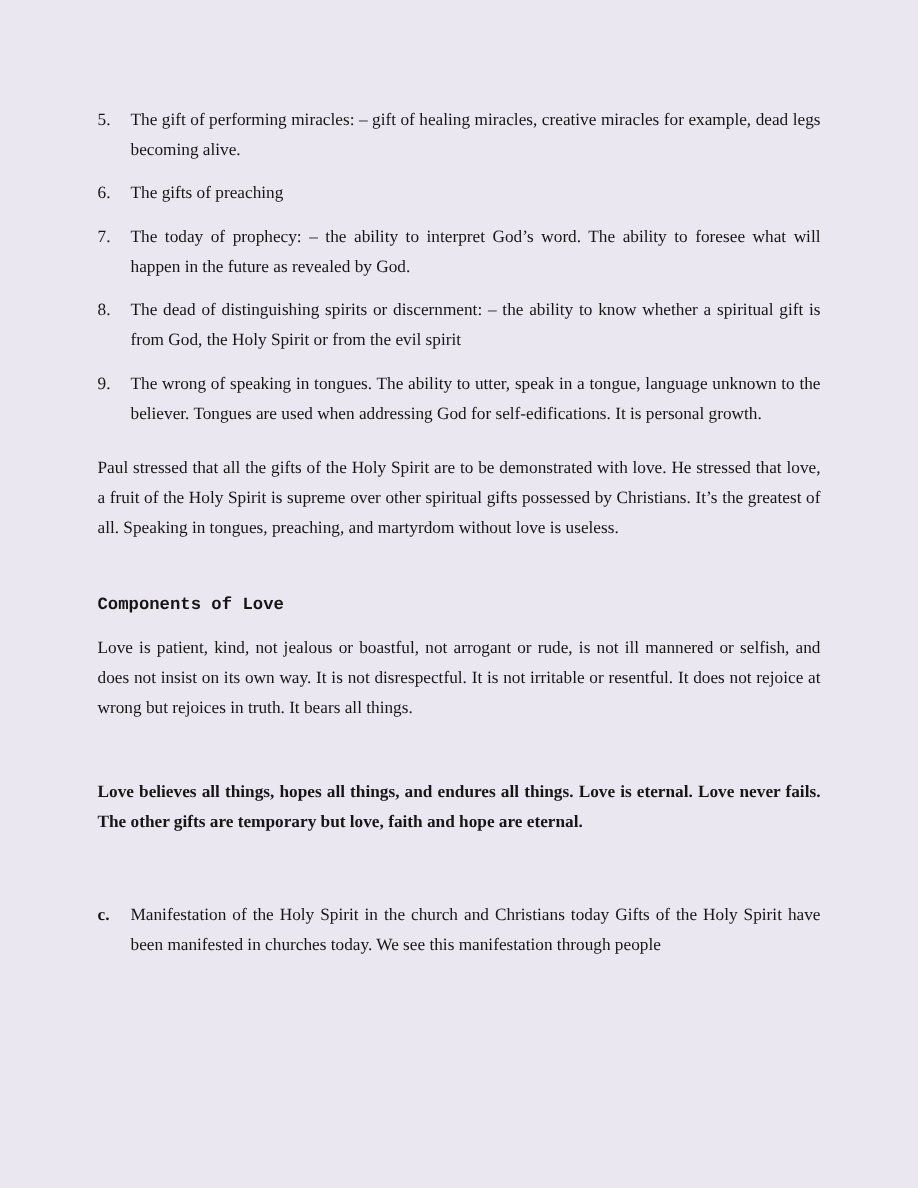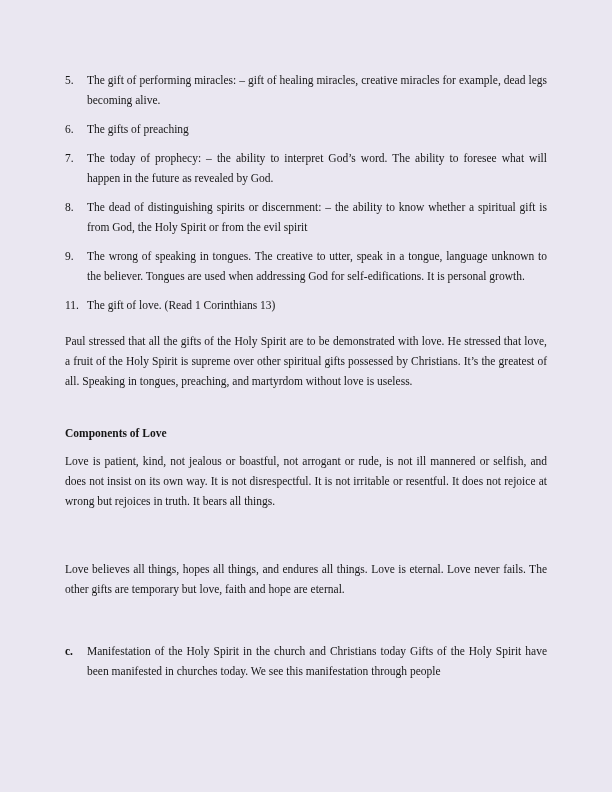--- a/index.html
+++ b/index.html
@@ -34,22 +34,22 @@
     text-align: justify;
   }
   .b {
     font-weight: normal;
   }
   .para {
     margin: 0;
     text-align: justify;
   }
   .para-summary   { margin-top: 16px; }
-  .heading        { margin-top: 32px; margin-bottom: 8px; font-weight: bold; }
-  .para-endures   { margin-top: 48px; }
+  .heading        { margin-top: 32px; margin-bottom: 8px; font-weight: bold; font-family: Liberation Mono, monospace; }
+  .para-endures   { margin-top: 36px; font-weight: bold; }
   .c-item         { margin-top: 42px; }
   .c-item .num    { font-weight: bold; flex: 0 0 22px; }
 </style>
 </head>
 <body>
 
 <div class="page">
 
   <div class="gift-list">
 
@@ -68,28 +68,24 @@
       <div class="item-text"><span class="b">The today of prophecy:</span><span> – the ability to interpret God’s word. The ability to foresee what will happen in the future as revealed by God.</span></div>
     </div>
 
     <div class="list-item">
       <span class="num">8.</span>
       <div class="item-text"><span class="b">The dead of distinguishing spirits or discernment:</span><span> – the ability to know whether a spiritual gift is from God, the Holy Spirit or from the evil spirit</span></div>
     </div>
 
     <div class="list-item">
       <span class="num">9.</span>
-      <div class="item-text"><span class="b">The wrong of speaking in tongues.</span><span> The creative to utter, speak in a tongue, language unknown to the believer. Tongues are used when addressing God for self-edifications. It is personal growth.</span></div>
+      <div class="item-text"><span class="b">The wrong of speaking in tongues.</span><span> The ability to utter, speak in a tongue, language unknown to the believer. Tongues are used when addressing God for self-edifications. It is personal growth.</span></div>
     </div>
 
 
-    <div class="list-item">
-      <span class="num">11.</span>
-      <div class="item-text"><span class="b"></span><span>The gift of love. (Read 1 Corinthians 13)</span></div>
-    </div>
 
   </div>
 
   <p class="para para-summary">Paul stressed that all the gifts of the Holy Spirit are to be demonstrated with love. He stressed that love, a fruit of the Holy Spirit is supreme over other spiritual gifts possessed by Christians. It’s the greatest of all. Speaking in tongues, preaching, and martyrdom without love is useless.</p>
 
   <p class="para heading">Components of Love</p>
 
   <p class="para">Love is patient, kind, not jealous or boastful, not arrogant or rude, is not ill mannered or selfish, and does not insist on its own way. It is not disrespectful. It is not irritable or resentful. It does not rejoice at wrong but rejoices in truth. It bears all things.</p>
 
   <p class="para para-endures">Love believes all things, hopes all things, and endures all things. Love is eternal. Love never fails. The other gifts are temporary but love, faith and hope are eternal.</p>

